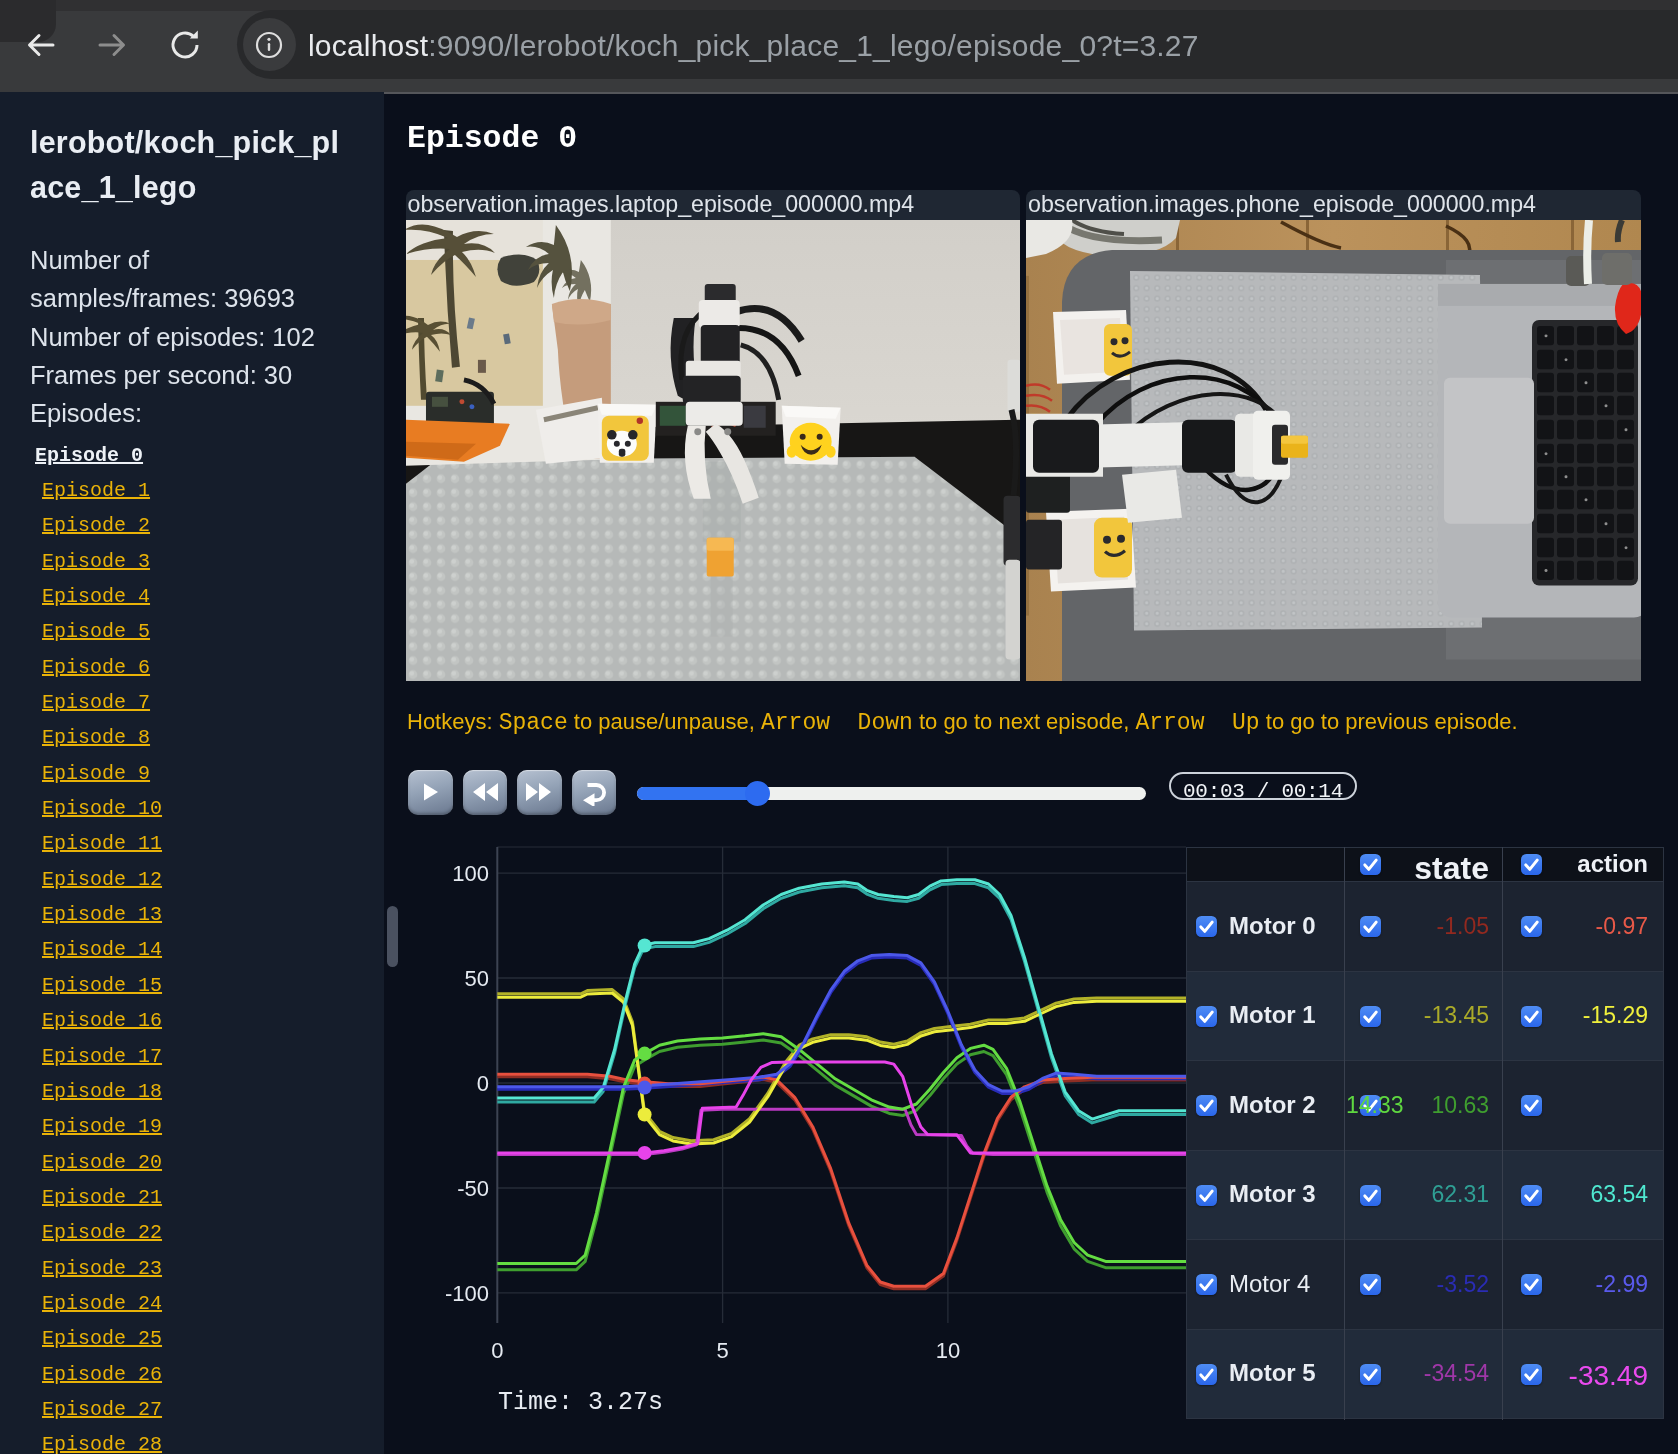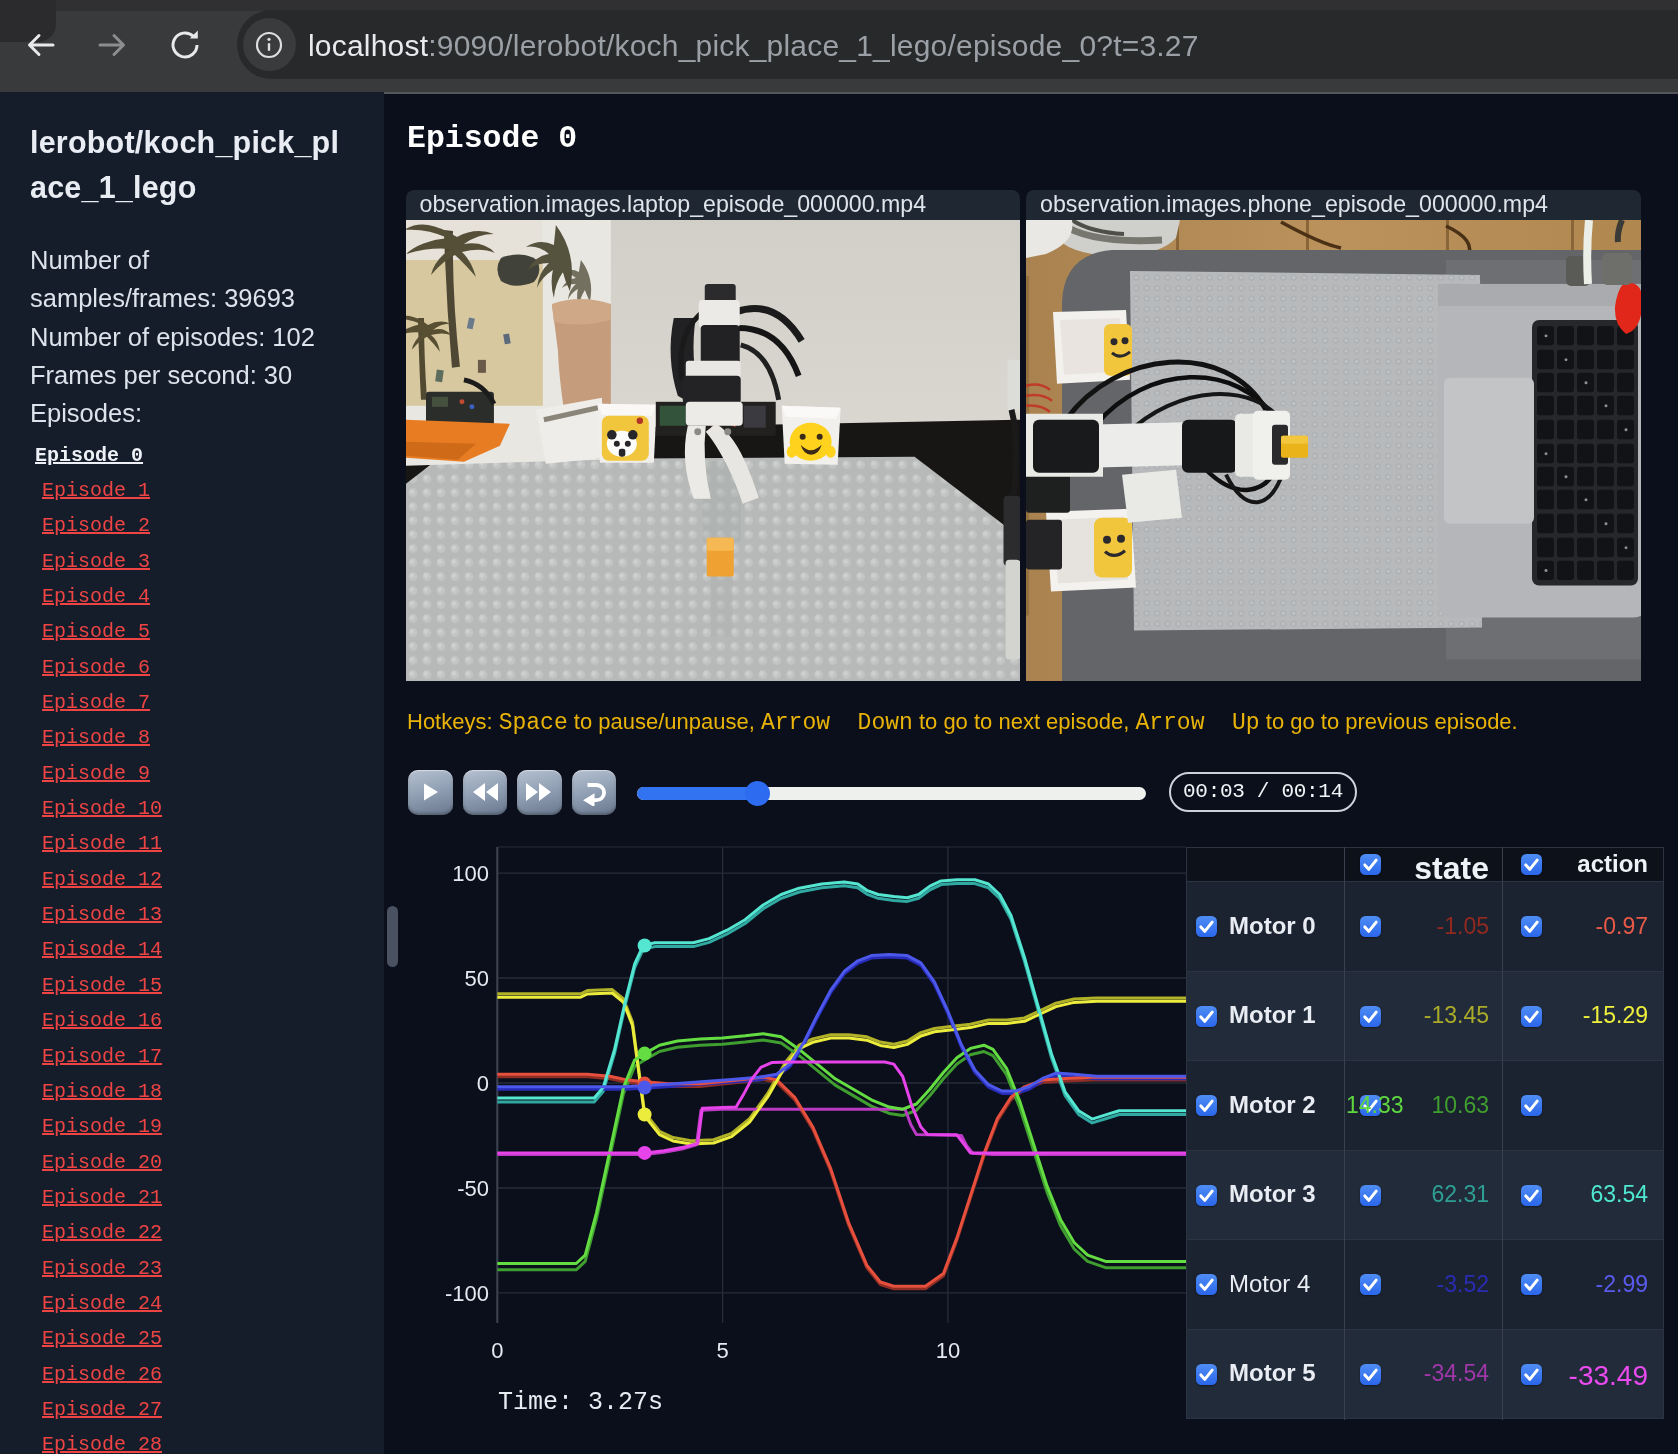--- a/index.html
+++ b/index.html
@@ -8,33 +8,33 @@
 #urlpill{position:absolute;left:237px;top:10px;width:1441px;height:69px;background:#28292b;border-radius:34.5px 0 0 34.5px}
 #infocircle{position:absolute;left:243px;top:18px;width:53px;height:53px;border-radius:50%;background:#3a3b3d}
 #backarrow{position:absolute;left:22px;top:26px}
 #fwdarrow{position:absolute;left:93px;top:26px}
 #reload{position:absolute;left:166px;top:26px}
 #infoicon{position:absolute;left:255px;top:31px}
 #urltext{position:absolute;left:308px;top:29px;font-size:30px;letter-spacing:.2px;white-space:nowrap}
 #sidebar{position:absolute;left:0;top:92px;width:384px;height:1362px;background:#151d2b;overflow:hidden}
 #sbtitle{position:absolute;left:30px;top:28px;width:330px;font-size:30.5px;font-weight:700;color:#e9edf3;line-height:45px;letter-spacing:.2px}
 #sbstats{position:absolute;left:30px;top:149px;font-size:25.5px;color:#dde3eb;line-height:38.3px}
-.ep{position:absolute;font-family:"Liberation Mono",monospace;font-size:20px;color:#ef4444;text-decoration:underline;white-space:pre}
+.ep{position:absolute;font-family:"Liberation Mono",monospace;font-size:20px;color:#eab308;text-decoration:underline;white-space:pre}
 .ep0{font-weight:700;color:#edf1f6}
 #sbthumb{position:absolute;left:387px;top:906px;width:11px;height:61px;border-radius:5.5px;background:#4a5160}
 #heading{position:absolute;left:407px;top:121px;font-family:"Liberation Mono",monospace;font-size:31.5px;font-weight:700;color:#fff}
 .vidcard{position:absolute;top:190px}
-.vidhead{height:29.5px;background:#1f2733;border-radius:8px 8px 0 0;color:#dfe4ea;font-size:23.2px;line-height:29.5px;padding-left:14px;box-sizing:border-box}
+.vidhead{height:29.5px;background:#1f2733;border-radius:8px 8px 0 0;color:#dfe4ea;font-size:23.2px;line-height:29.5px;padding-left:2px;box-sizing:border-box}
 #hotkeys{position:absolute;left:407px;top:709px;font-size:22px;color:#eab308}
 #hotkeys .mono{font-family:"Liberation Mono",monospace;font-size:23px}
 .pbtn{position:absolute;width:44.5px;height:44.5px;border-radius:10px;background:linear-gradient(165deg,#b6c1d1 0%,#93a2b6 45%,#69778e 100%);box-shadow:inset 0 1px 1px rgba(255,255,255,.5), inset 0 -2px 3px rgba(0,0,0,.25);display:flex;align-items:center;justify-content:center}
 #slidertrack{position:absolute;left:637px;top:787px;width:509px;height:13px;border-radius:6.5px;background:#eef0ee}
 #sliderfill{position:absolute;left:637px;top:787px;width:120px;height:13px;border-radius:6.5px 0 0 6.5px;background:#3273f1}
 #sliderthumb{position:absolute;left:744.5px;top:781px;width:25px;height:25px;border-radius:50%;background:#2d6bf0}
-#timebox{position:absolute;left:1169px;top:772px;width:188px;height:40px;border:2px solid #ccd2da;border-radius:20px;box-sizing:border-box;font-family:"Liberation Mono",monospace;font-size:21px;color:#f2f5f8;text-align:center;line-height:36px;letter-spacing:-.3px;white-space:nowrap}
+#timebox{position:absolute;left:1169px;top:772px;width:188px;height:28px;border:2px solid #ccd2da;border-radius:20px;box-sizing:border-box;font-family:"Liberation Mono",monospace;font-size:21px;color:#f2f5f8;text-align:center;line-height:36px;letter-spacing:-.3px;white-space:nowrap}
 .cb{position:absolute;background:linear-gradient(180deg,#4f8df5 0%,#2a66ea 100%);border-radius:5.5px;box-shadow:0 1px 2px rgba(0,0,0,.4)}
 </style></head><body>
 <div id="chrome">
  <div id="topstrip"></div>
  <div id="tabcorner"></div>
  <div id="urlpill"></div>
  <div id="infocircle"></div>
  <svg id="backarrow" width="38" height="38" viewBox="0 0 38 38">
       <path d="M31 19H8M17 9.5L7.5 19l9.5 9.5" fill="none" stroke="#e9e9e9" stroke-width="3" stroke-linecap="round" stroke-linejoin="round"></path>
     </svg>

